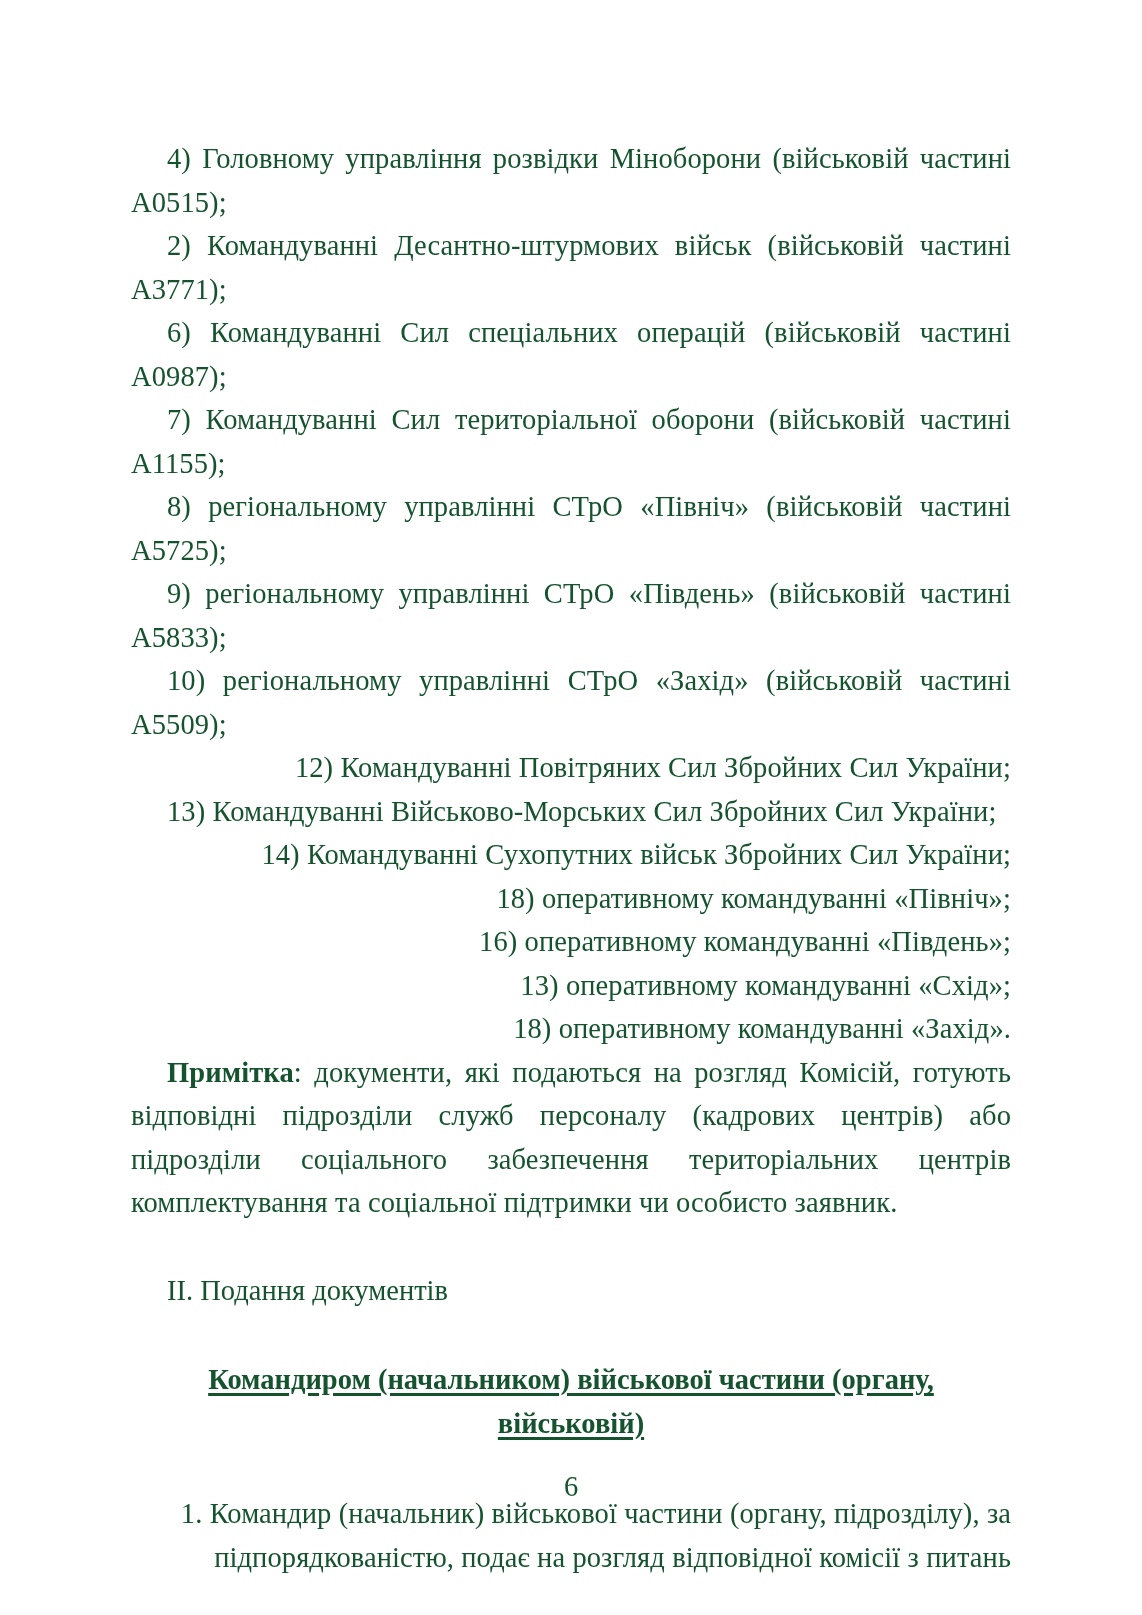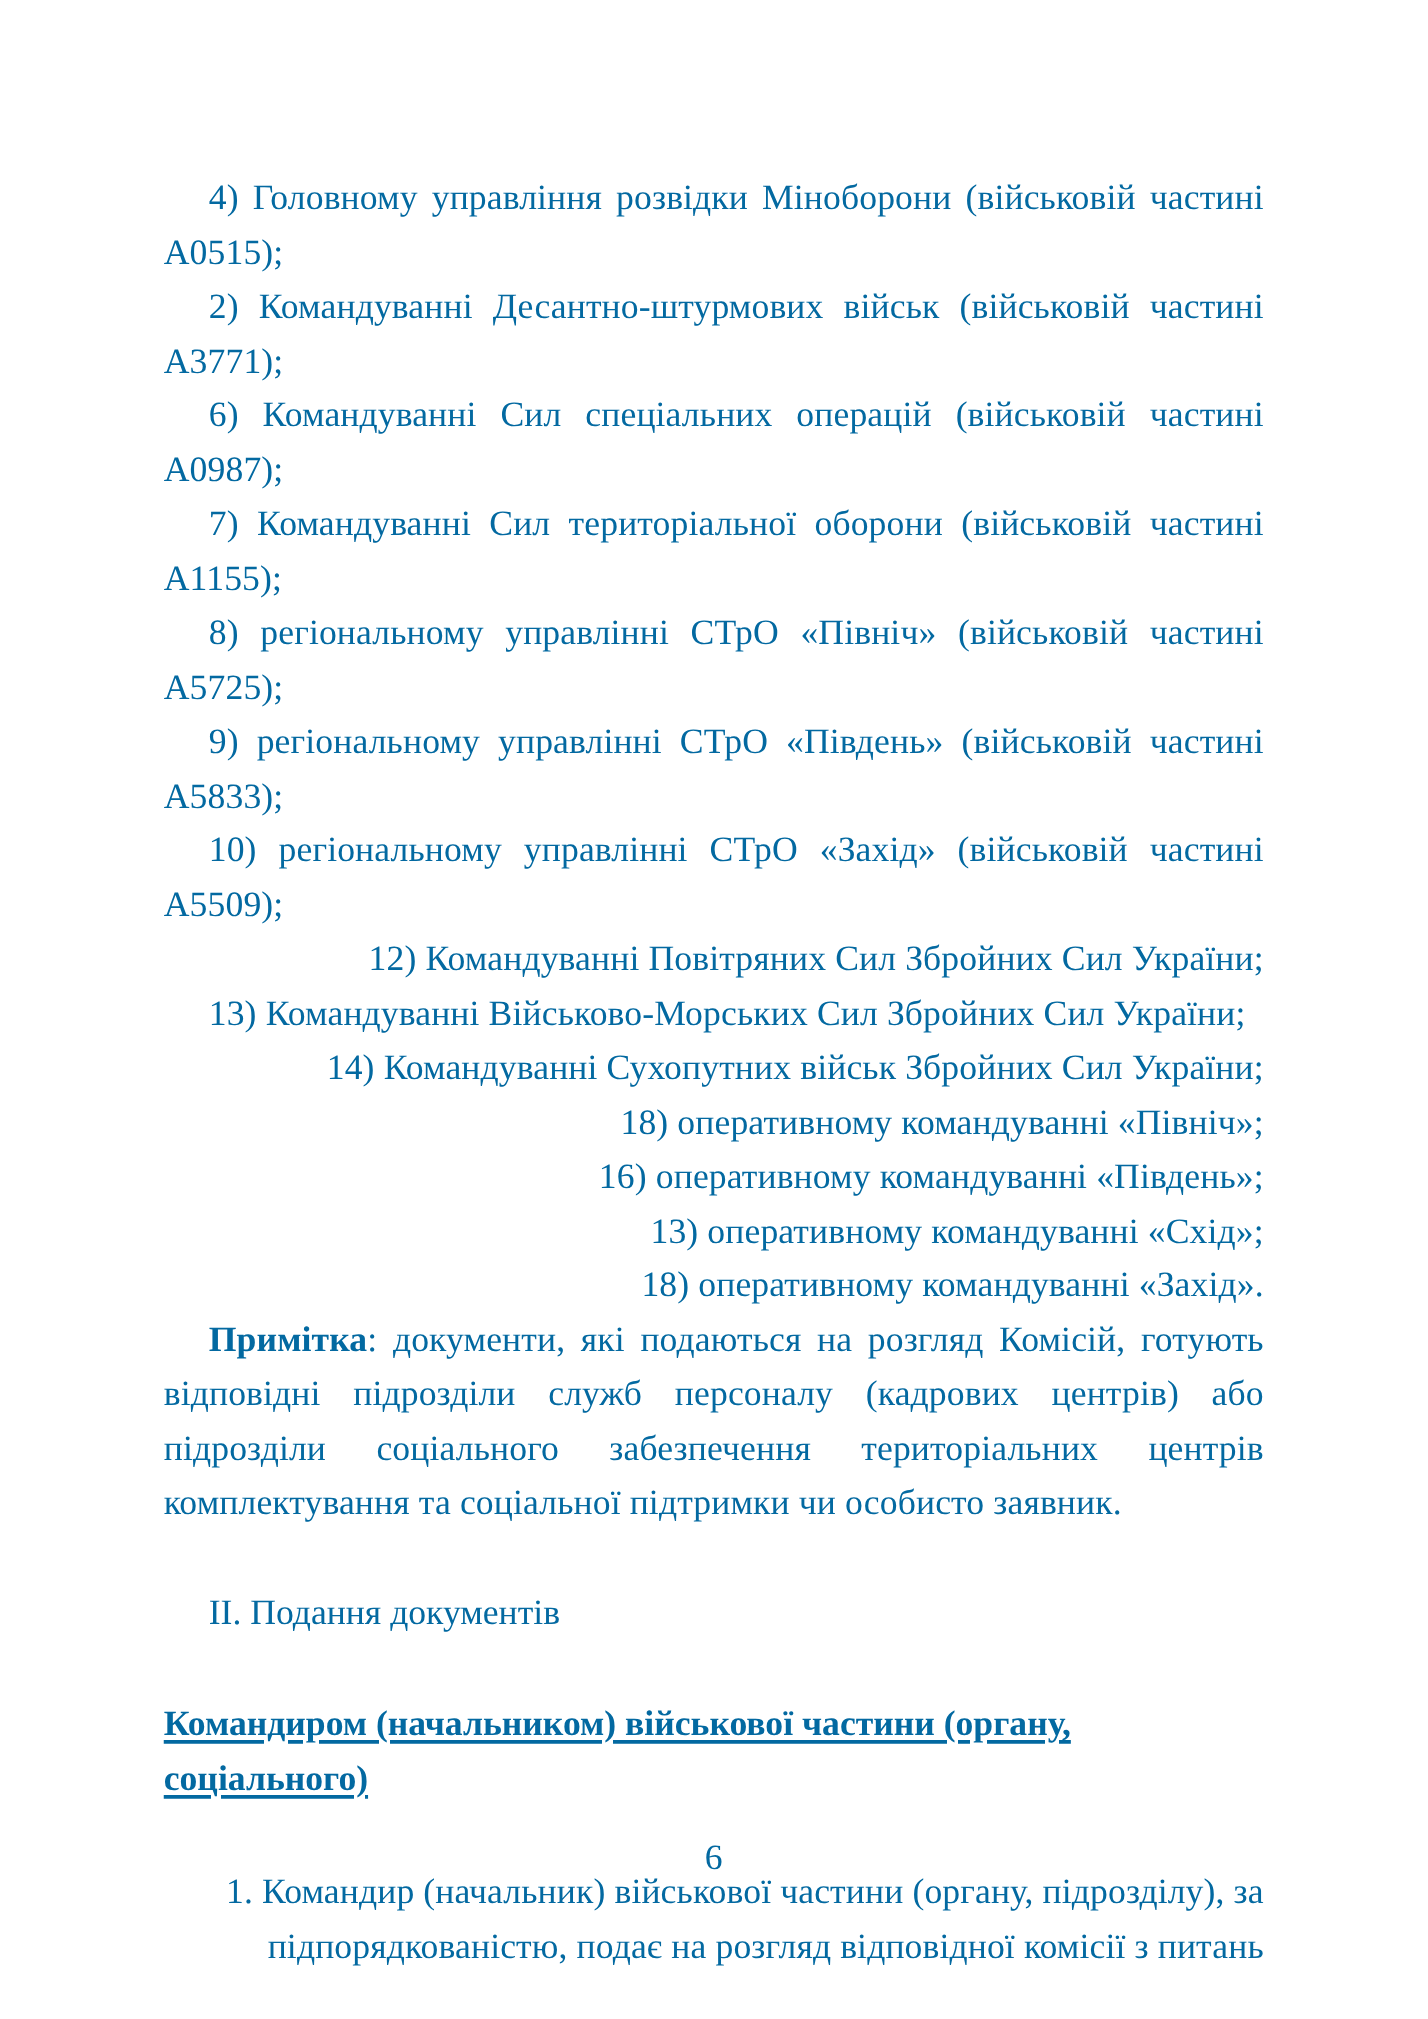--- a/index.html
+++ b/index.html
@@ -8,21 +8,21 @@
     background: #ffffff;
   }
   .page {
     position: relative;
     width: 1142px;
     height: 1615px;
     background: #ffffff;
     box-sizing: border-box;
     overflow: hidden;
     font-family: "Liberation Serif", "DejaVu Serif", serif;
-    color: #0369a1;
+    color: #14532d;
   }
   .content {
     position: absolute;
     left: 131px;
     top: 137px;
     width: 880px;
   }
   p.body {
     margin: 0;
     font-size: 28.5px;
@@ -46,21 +46,21 @@
     line-height: 43.5px;
     font-weight: normal;
     text-indent: 36px;
     text-align: left;
   }
   .center-head {
     margin: 0;
     font-size: 28.5px;
     line-height: 44px;
     font-weight: bold;
-    text-align: left;
+    text-align: center;
     text-indent: 0;
   }
   .center-head u {
     text-decoration: underline;
     text-underline-offset: 4px;
     text-decoration-thickness: 2.5px;
   }
   .gap-md { height: 44px; }
   .gap-lg { height: 46px; }
   .page-number {
@@ -97,21 +97,21 @@
 
     <p class="body"><span class="note-label">Примітка</span><span>: документи, які подаються на розгляд Комісій, готують відповідні підрозділи служб персоналу (кадрових центрів) або підрозділи соціального забезпечення територіальних центрів комплектування та соціальної підтримки чи особисто заявник.</span></p>
 
     <div class="gap-md"></div>
 
     <p class="section-head">II. Подання документів</p>
 
     <div class="gap-lg"></div>
 
     <p class="center-head"><u>Командиром (начальником) військової частини (органу,</u></p>
-    <p class="center-head"><u>соціального)</u></p>
+    <p class="center-head"><u>військовій)</u></p>
 
     <div class="gap-lg"></div>
 
     <p class="body last-noj">1. Командир (начальник) військової частини (органу, підрозділу), за підпорядкованістю, подає на розгляд відповідної комісії з питань</p>
 
   </div>
 
   <div class="page-number">6</div>
 </div>
 

